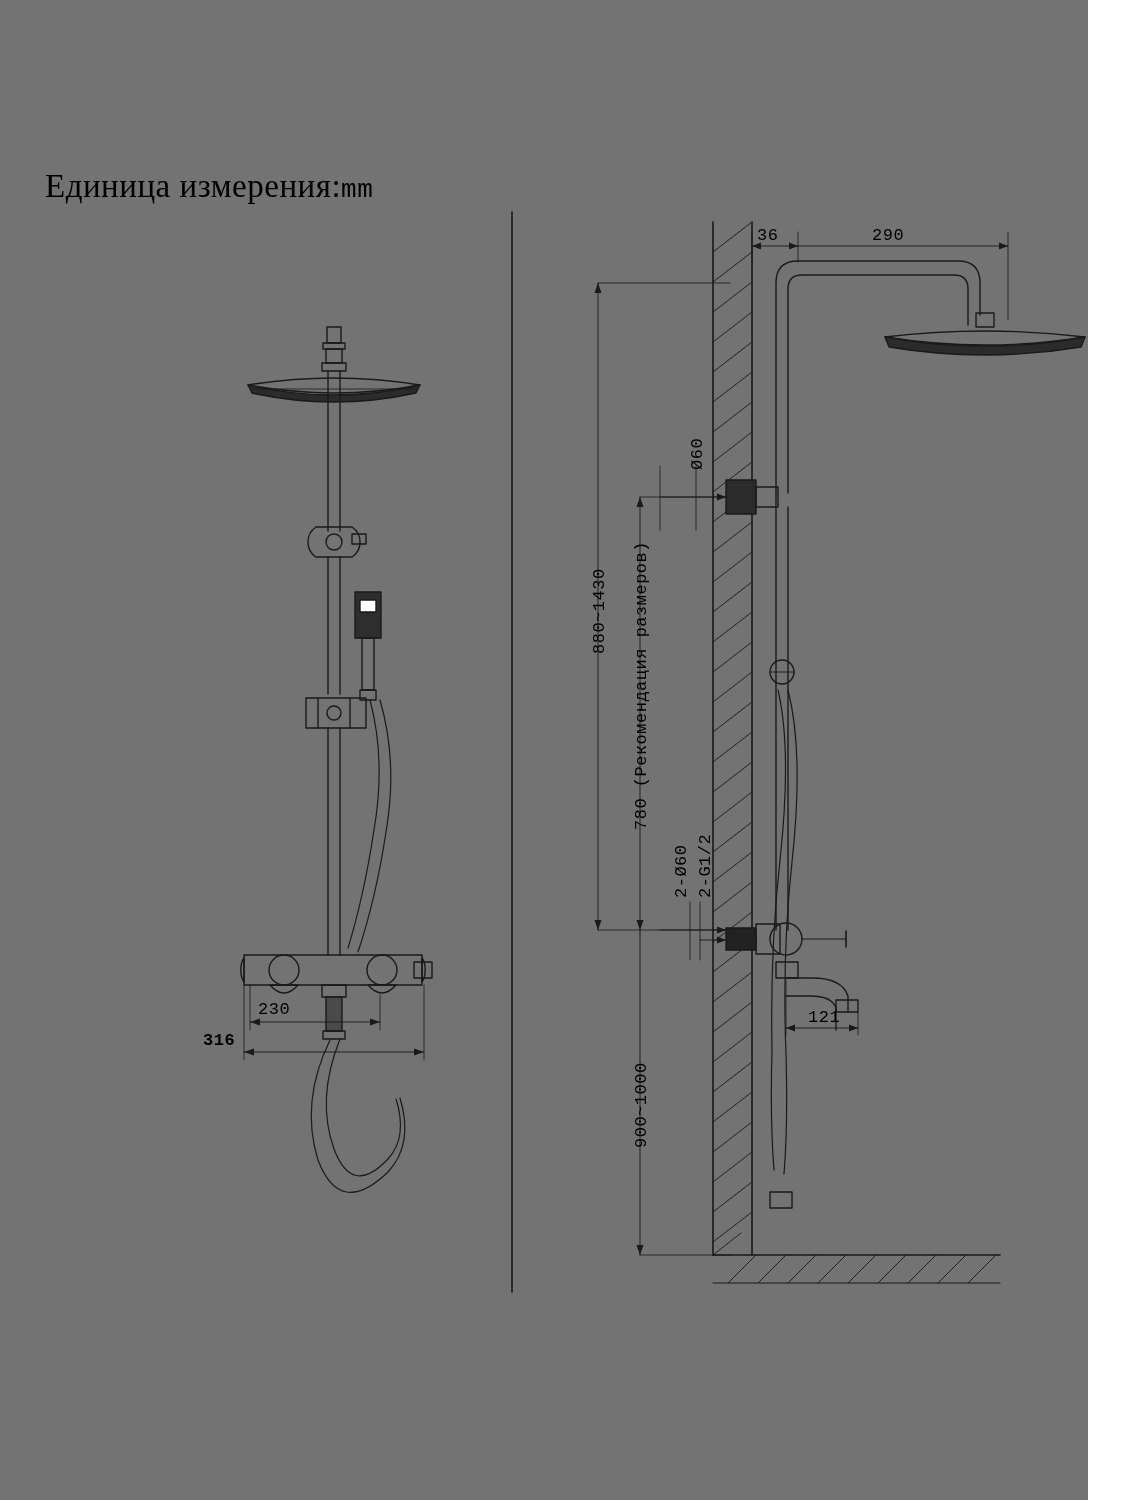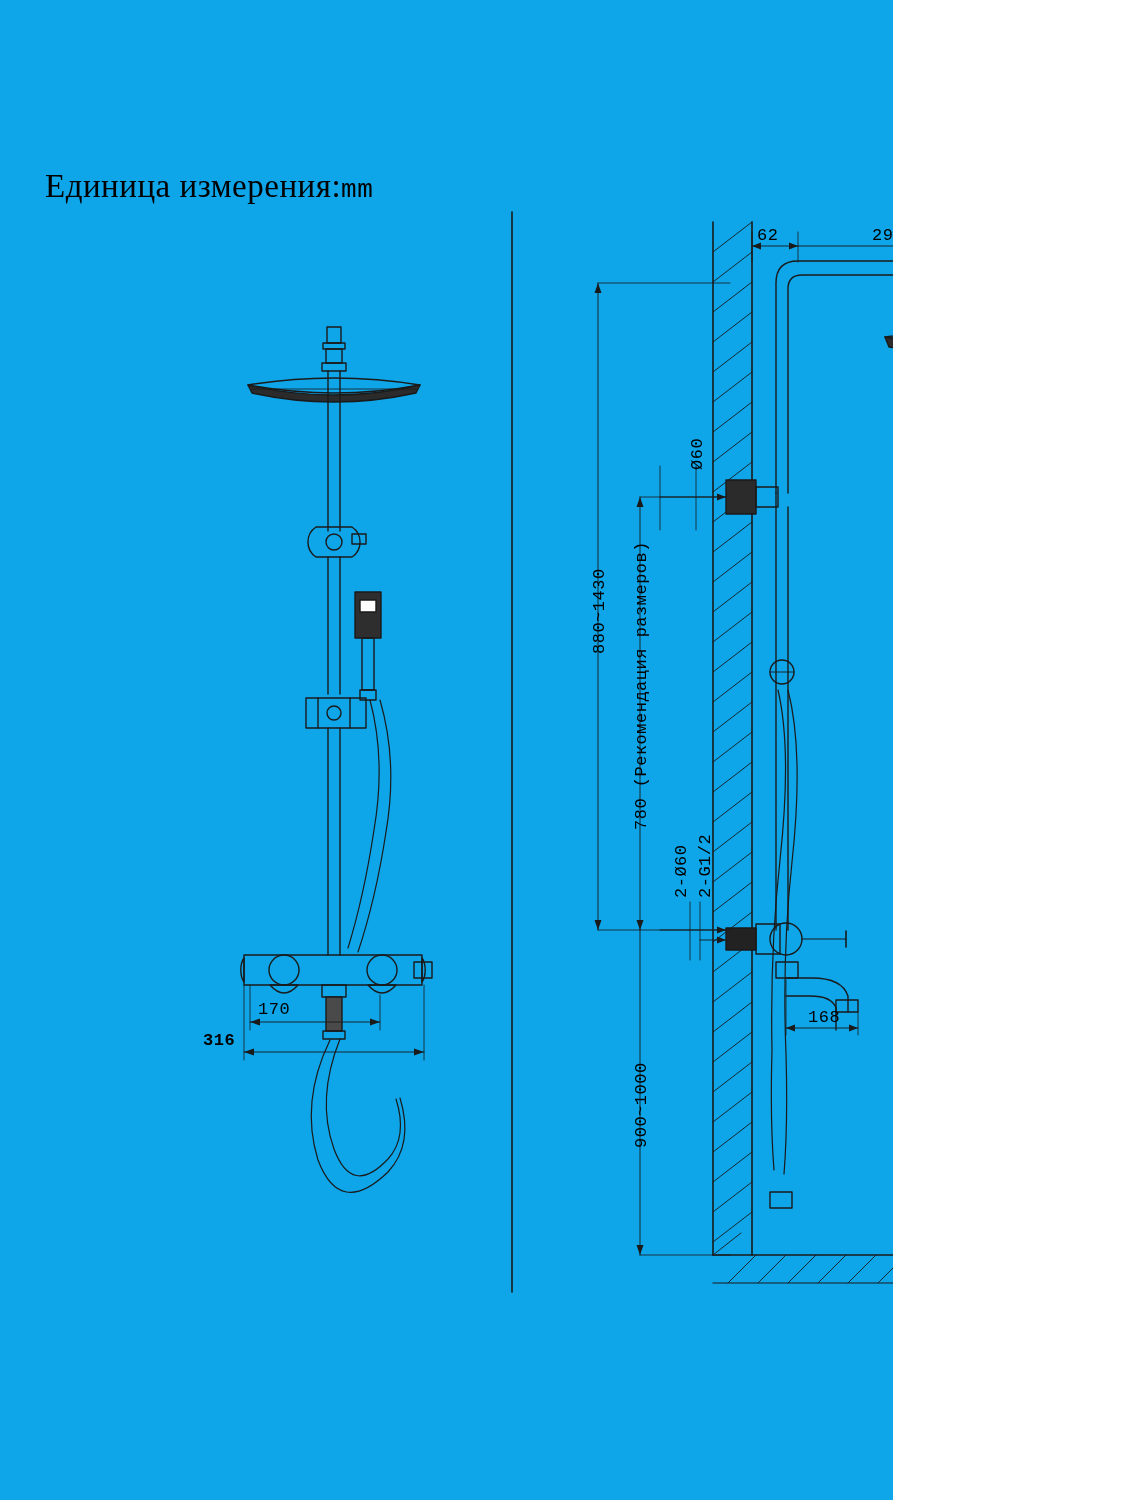--- a/index.html
+++ b/index.html
@@ -2,23 +2,23 @@
 <html><head>
 <meta charset="utf-8">
 <style>
   html, body {
     margin: 0;
     padding: 0;
     background: #ffffff;
   }
   #page {
     position: relative;
-    width: 893px;
+    width: 1088px;
     height: 1500px;
-    background: #0ea5e9;
+    background: #737373;
     font-family: "Liberation Serif", serif;
     color: #000000;
     overflow: hidden;
   }
   .title {
     position: absolute;
     left: 45px;
     top: 168px;
     font-size: 33px;
     letter-spacing: 0.5px;
@@ -252,27 +252,27 @@
         <path d="M786 1028 l9 -3.5 v7 z" fill="#1a1a1a" stroke="none"></path>
         <path d="M858 1028 l-9 -3.5 v7 z" fill="#1a1a1a" stroke="none"></path>
 
         <line x1="640" y1="1255" x2="730" y2="1255" stroke-width="0.8"></line>
         <line x1="640" y1="930" x2="640" y2="1255" stroke-width="0.9"></line>
         <path d="M640 1255 l-3.5 -10 h7 z" fill="#1a1a1a" stroke="none"></path>
       </g>
     </g>
   </svg>
 
-  <div class="dim" style="left:258px; top:1000px;">170</div>
+  <div class="dim" style="left:258px; top:1000px;">230</div>
   <div class="dim" style="left:203px; top:1031px;font-weight:bold;">316</div>
 
-  <div class="dim" style="left:757px; top:226px;">62</div>
+  <div class="dim" style="left:757px; top:226px;">36</div>
   <div class="dim" style="left:872px; top:226px;">290</div>
 
   <div class="dim vert" style="left:688px; top:470px;">Ø60</div>
   <div class="dim vert" style="left:590px; top:654px;">880~1430</div>
   <div class="dim vert" style="left:632px; top:830px;">780 (Рекомендация размеров)</div>
   <div class="dim vert" style="left:672px; top:898px;">2-Ø60</div>
   <div class="dim vert" style="left:696px; top:898px;">2-G1/2</div>
-  <div class="dim" style="left:808px; top:1008px;">168</div>
+  <div class="dim" style="left:808px; top:1008px;">121</div>
   <div class="dim vert" style="left:632px; top:1148px;">900~1000</div>
 
 </div>
 
 </body></html>

